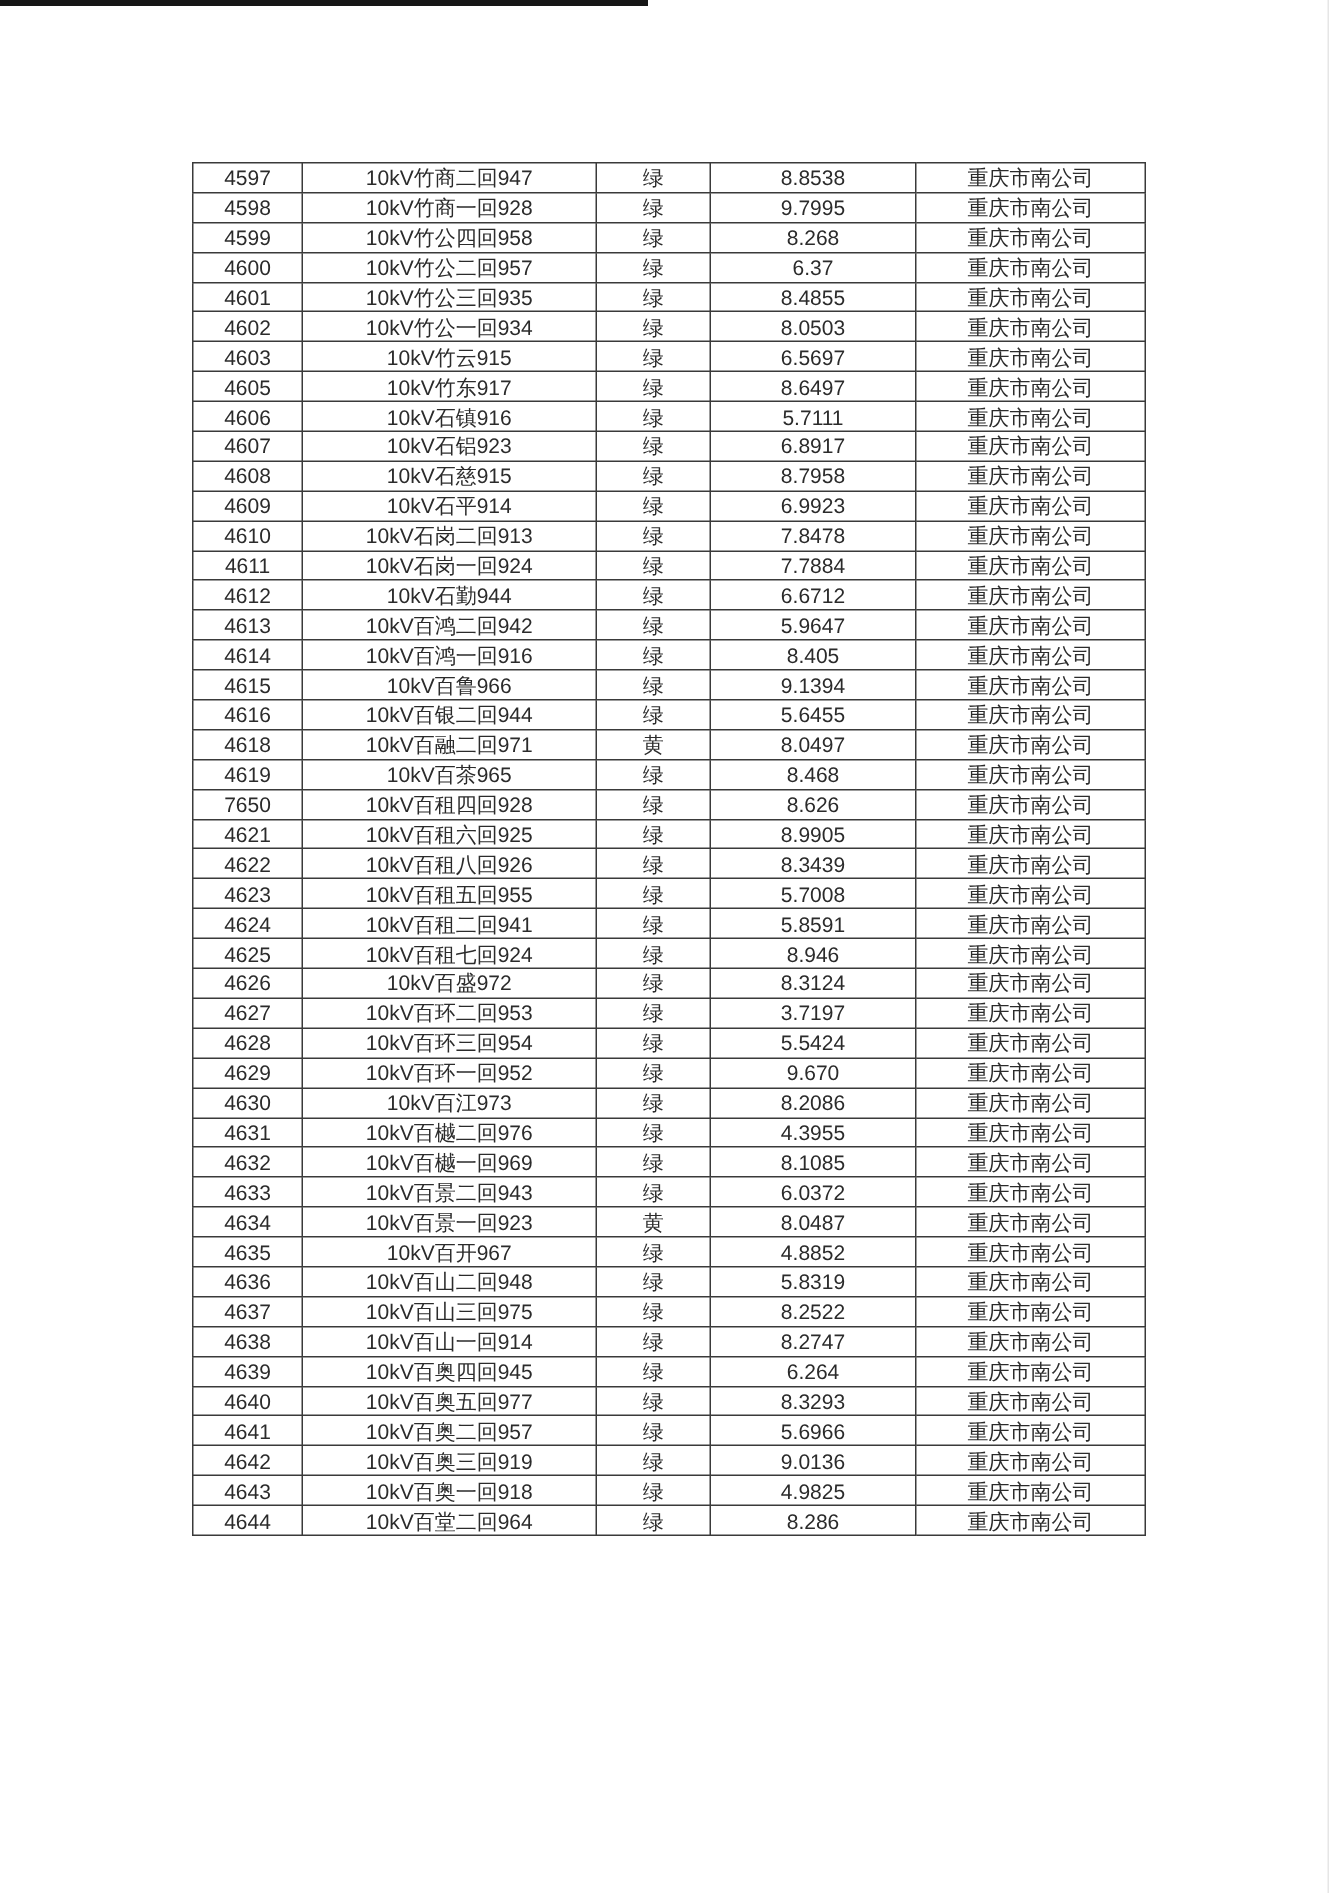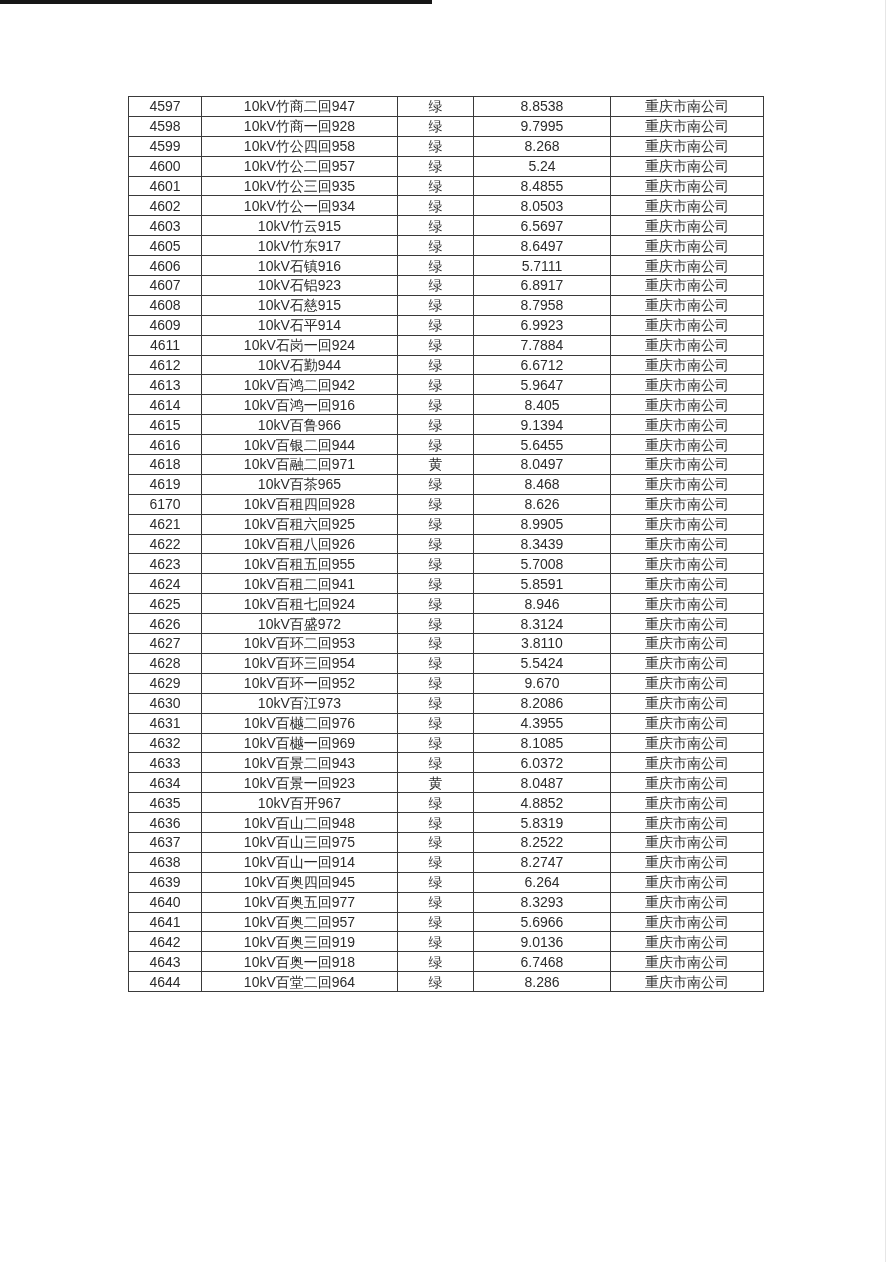--- a/index.html
+++ b/index.html
@@ -27,21 +27,21 @@
     position: absolute;
     left: 885px;
     top: 0;
     width: 1px;
     height: 1262px;
     background: #e6e6e6;
   }
   table.power-table {
     position: absolute;
     left: 128px;
-    top: 96px;
+    top: 108px;
     width: 635px;
     border-collapse: collapse;
     table-layout: fixed;
   }
   table.power-table td {
     border: 1.5px solid #3a3a3a;
     height: 19.9px;
     padding: 0 2px;
     font-size: 14px;
     color: #2b2b2b;
@@ -87,21 +87,21 @@
           <td>4599</td>
           <td>10kV竹公四回958</td>
           <td>绿</td>
           <td>8.268</td>
           <td>重庆市南公司</td>
         </tr>
         <tr>
           <td>4600</td>
           <td>10kV竹公二回957</td>
           <td>绿</td>
-          <td>5.24</td>
+          <td>6.37</td>
           <td>重庆市南公司</td>
         </tr>
         <tr>
           <td>4601</td>
           <td>10kV竹公三回935</td>
           <td>绿</td>
           <td>8.4855</td>
           <td>重庆市南公司</td>
         </tr>
         <tr>
@@ -144,20 +144,27 @@
           <td>10kV石慈915</td>
           <td>绿</td>
           <td>8.7958</td>
           <td>重庆市南公司</td>
         </tr>
         <tr>
           <td>4609</td>
           <td>10kV石平914</td>
           <td>绿</td>
           <td>6.9923</td>
+          <td>重庆市南公司</td>
+        </tr>
+        <tr>
+          <td>4610</td>
+          <td>10kV石岗二回913</td>
+          <td>绿</td>
+          <td>7.8478</td>
           <td>重庆市南公司</td>
         </tr>
         <tr>
           <td>4611</td>
           <td>10kV石岗一回924</td>
           <td>绿</td>
           <td>7.7884</td>
           <td>重庆市南公司</td>
         </tr>
         <tr>
@@ -203,21 +210,21 @@
           <td>重庆市南公司</td>
         </tr>
         <tr>
           <td>4619</td>
           <td>10kV百茶965</td>
           <td>绿</td>
           <td>8.468</td>
           <td>重庆市南公司</td>
         </tr>
         <tr>
-          <td>6170</td>
+          <td>7650</td>
           <td>10kV百租四回928</td>
           <td>绿</td>
           <td>8.626</td>
           <td>重庆市南公司</td>
         </tr>
         <tr>
           <td>4621</td>
           <td>10kV百租六回925</td>
           <td>绿</td>
           <td>8.9905</td>
@@ -255,21 +262,21 @@
           <td>4626</td>
           <td>10kV百盛972</td>
           <td>绿</td>
           <td>8.3124</td>
           <td>重庆市南公司</td>
         </tr>
         <tr>
           <td>4627</td>
           <td>10kV百环二回953</td>
           <td>绿</td>
-          <td>3.8110</td>
+          <td>3.7197</td>
           <td>重庆市南公司</td>
         </tr>
         <tr>
           <td>4628</td>
           <td>10kV百环三回954</td>
           <td>绿</td>
           <td>5.5424</td>
           <td>重庆市南公司</td>
         </tr>
         <tr>
@@ -367,21 +374,21 @@
           <td>4642</td>
           <td>10kV百奥三回919</td>
           <td>绿</td>
           <td>9.0136</td>
           <td>重庆市南公司</td>
         </tr>
         <tr>
           <td>4643</td>
           <td>10kV百奥一回918</td>
           <td>绿</td>
-          <td>6.7468</td>
+          <td>4.9825</td>
           <td>重庆市南公司</td>
         </tr>
         <tr>
           <td>4644</td>
           <td>10kV百堂二回964</td>
           <td>绿</td>
           <td>8.286</td>
           <td>重庆市南公司</td>
         </tr>
       </tbody>

